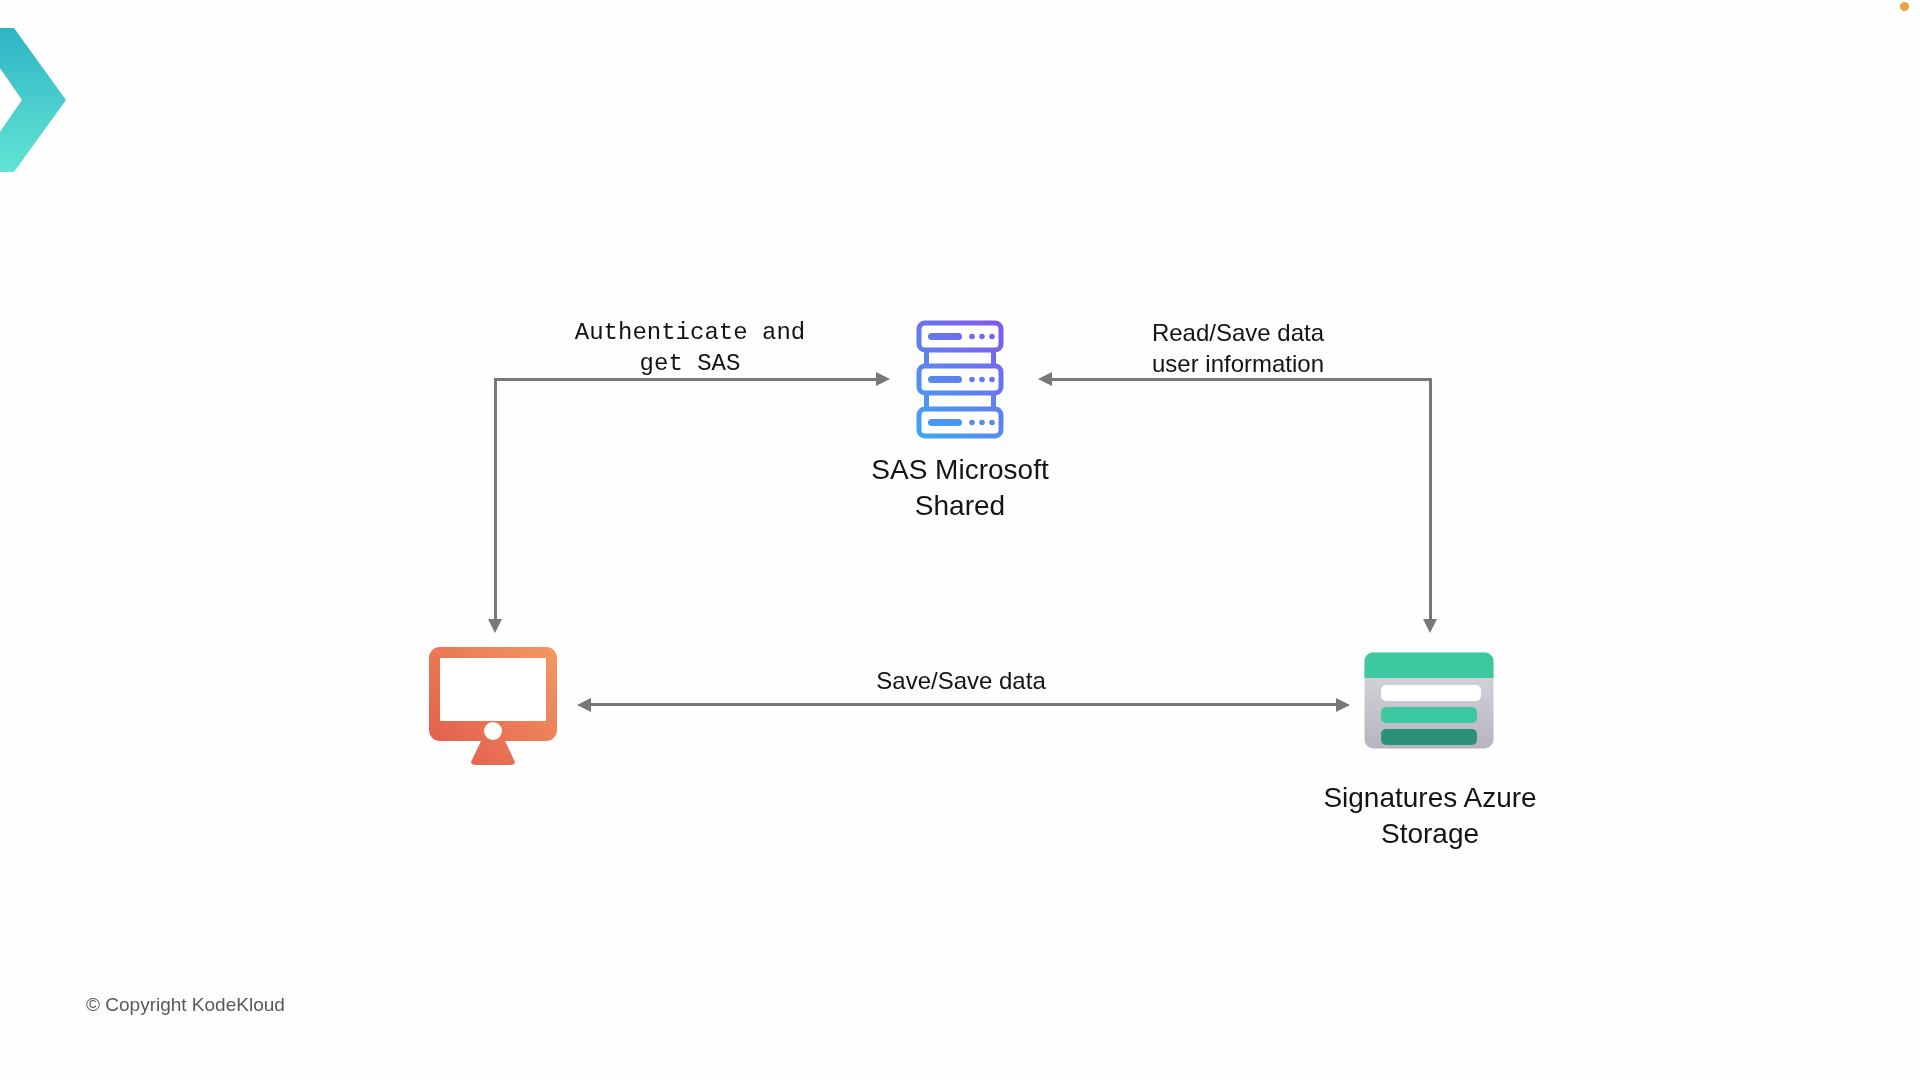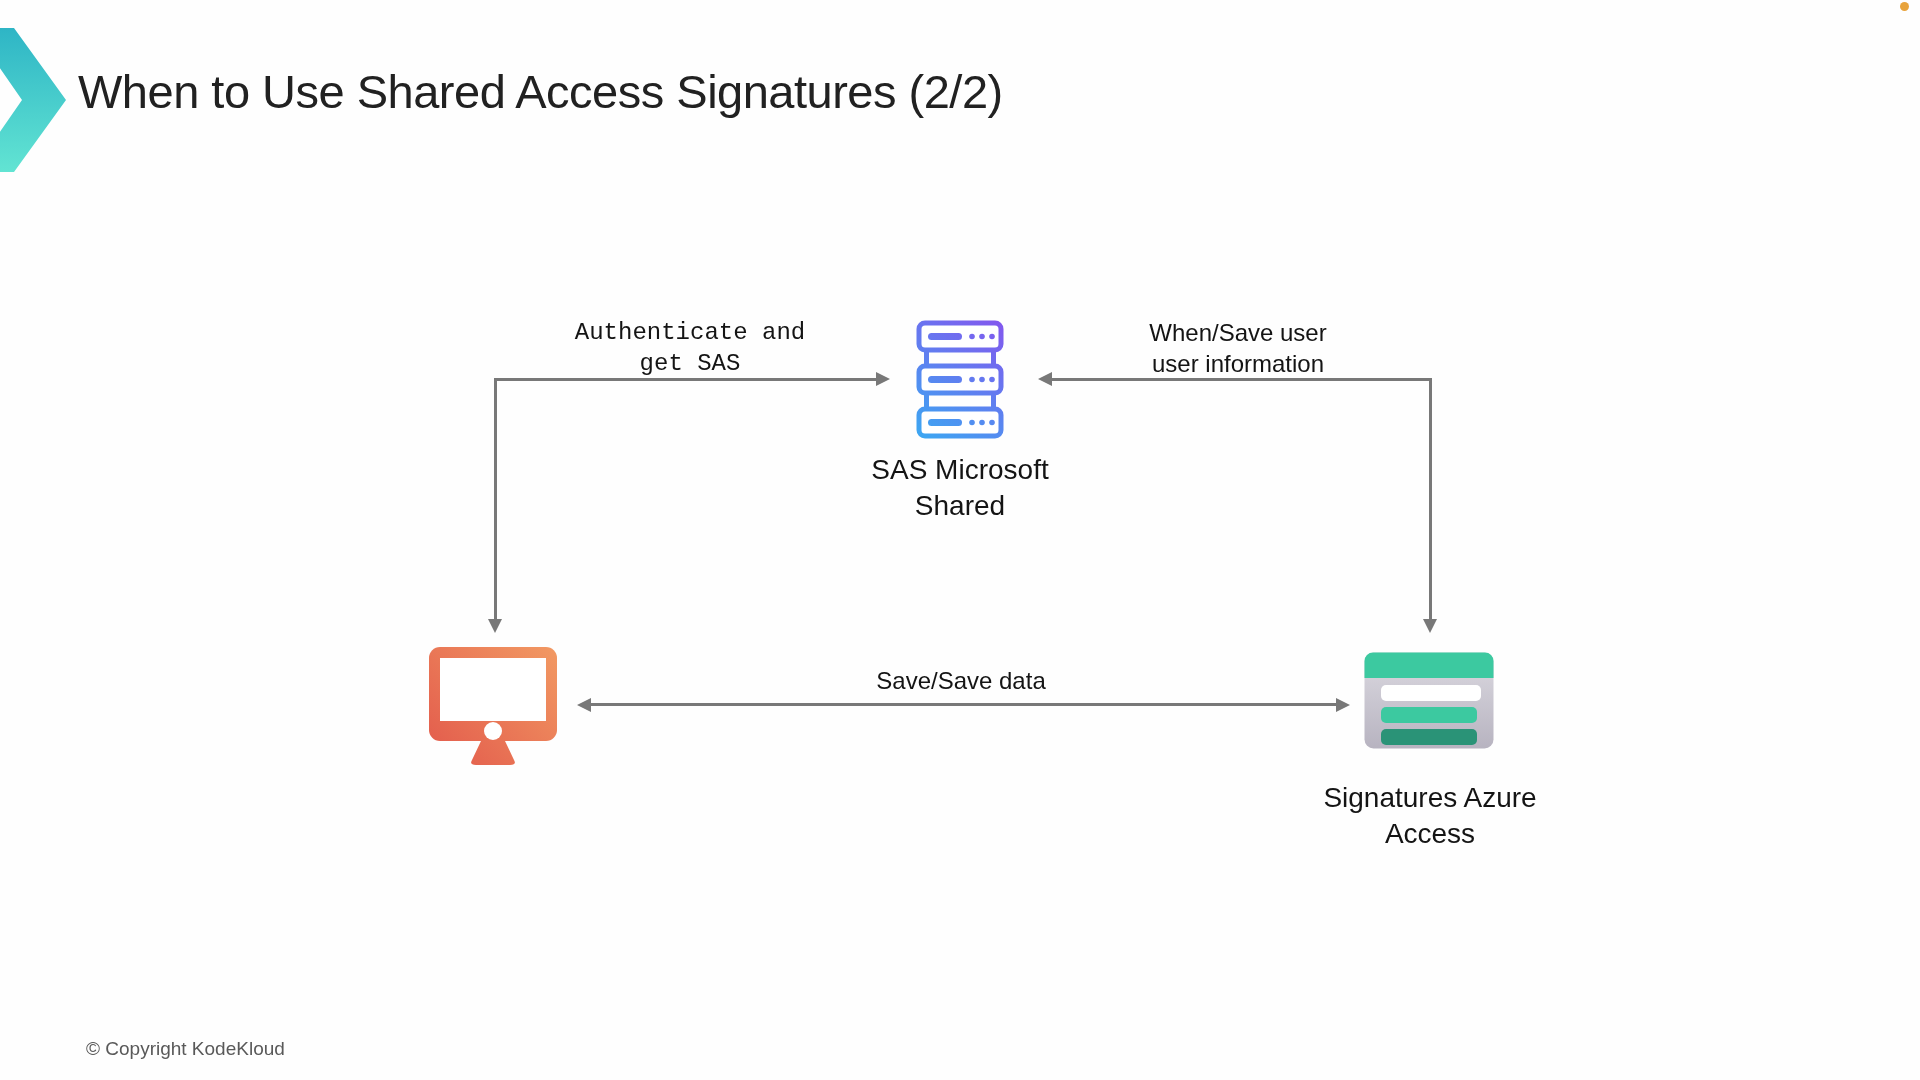--- a/index.html
+++ b/index.html
@@ -60,39 +60,38 @@
   .l2-v { left: 1429px; top: 378px; width: 3px; height: 243px; }
   .l2-ah-d { left: 1423px; top: 619px; }
   
   .l3-ah-l { left: 577px; top: 698px; }
   .l3-h { left: 589px; top: 703px; width: 749px; height: 3px; }
   .l3-ah-r { left: 1336px; top: 698px; }
 
   
   .copyright {
     position: absolute; left: 86px; top: 994px;
-    font-size: 19px; color: var(--copyright-text, #595959); margin-top: 44px;
+    font-size: 19px; color: var(--copyright-text, #595959);
   }
 </style>
 </head>
 <body>
 
 <div class="slide">
 
   <svg class="logo" width="68" height="150" viewBox="0 0 68 150">
     <defs>
       <linearGradient id="glogo" gradientUnits="userSpaceOnUse" x1="20" y1="0" x2="20" y2="150">
         <stop offset="0" style="stop-color:var(--logo-grad-start,#2db4c5)"></stop>
         <stop offset="1" style="stop-color:var(--logo-grad-end,#63e5d3)"></stop>
       </linearGradient>
     </defs>
     <path d="M-28 3 L14 3 L66 75 L14 147 L-28 147 L22 75 Z" fill="url(#glogo)"></path>
   </svg>
 
-  <h1 class="page-title">When to Use Shared Access Signatures (2/2)</h1>
 
   <div class="corner-dot"></div>
 
   <svg class="node-icon icon-server" width="88" height="120" viewBox="0 0 88 120">
     <defs>
       <linearGradient id="gsrv" gradientUnits="userSpaceOnUse" x1="88" y1="0" x2="0" y2="120">
         <stop offset="0" style="stop-color:var(--server-grad-start,#8456ee)"></stop>
         <stop offset="1" style="stop-color:var(--server-grad-end,#3aa9f2)"></stop>
       </linearGradient>
     </defs>
@@ -146,38 +145,38 @@
       </linearGradient>
     </defs>
     <rect x="0.5" y="0.5" width="129" height="96" rx="9" fill="url(#ggray)"></rect>
     <path d="M9 0.5 L121 0.5 A8.5 8.5 0 0 1 129.5 9 L129.5 26 L0.5 26 L0.5 9 A8.5 8.5 0 0 1 9 0.5 Z" style="fill:var(--storage-teal,#3cc9a0)"></path>
     <rect x="17" y="33" width="100" height="16" rx="5" fill="#ffffff"></rect>
     <rect x="17" y="55" width="96" height="16" rx="5" style="fill:var(--storage-teal,#3cc9a0)"></rect>
     <rect x="17" y="77" width="96" height="16" rx="5" style="fill:var(--storage-teal-dark,#2a9377)"></rect>
   </svg>
   <div class="node-label label-azure">
     <span class="lbl-line">Signatures Azure</span>
-    <span class="lbl-line">Access</span>
+    <span class="lbl-line">Storage</span>
   </div>
 
   <div class="line l1-h"></div>
   <div class="ah ah-right l1-ah-r"></div>
   <div class="line l1-v"></div>
   <div class="ah ah-down l1-ah-d"></div>
   <div class="edge-label label-auth">
     <span class="lbl-line">Authenticate and</span>
     <span class="lbl-line">get SAS</span>
   </div>
 
   <div class="ah ah-left l2-ah-l"></div>
   <div class="line l2-h"></div>
   <div class="line l2-v"></div>
   <div class="ah ah-down l2-ah-d"></div>
   <div class="edge-label label-read">
-    <span class="lbl-line">When/Save user</span>
+    <span class="lbl-line">Read/Save data</span>
     <span class="lbl-line">user information</span>
   </div>
 
   <div class="ah ah-left l3-ah-l"></div>
   <div class="line l3-h"></div>
   <div class="ah ah-right l3-ah-r"></div>
   <div class="edge-label label-save">
     <span class="lbl-line">Save/Save data</span>
   </div>
 

